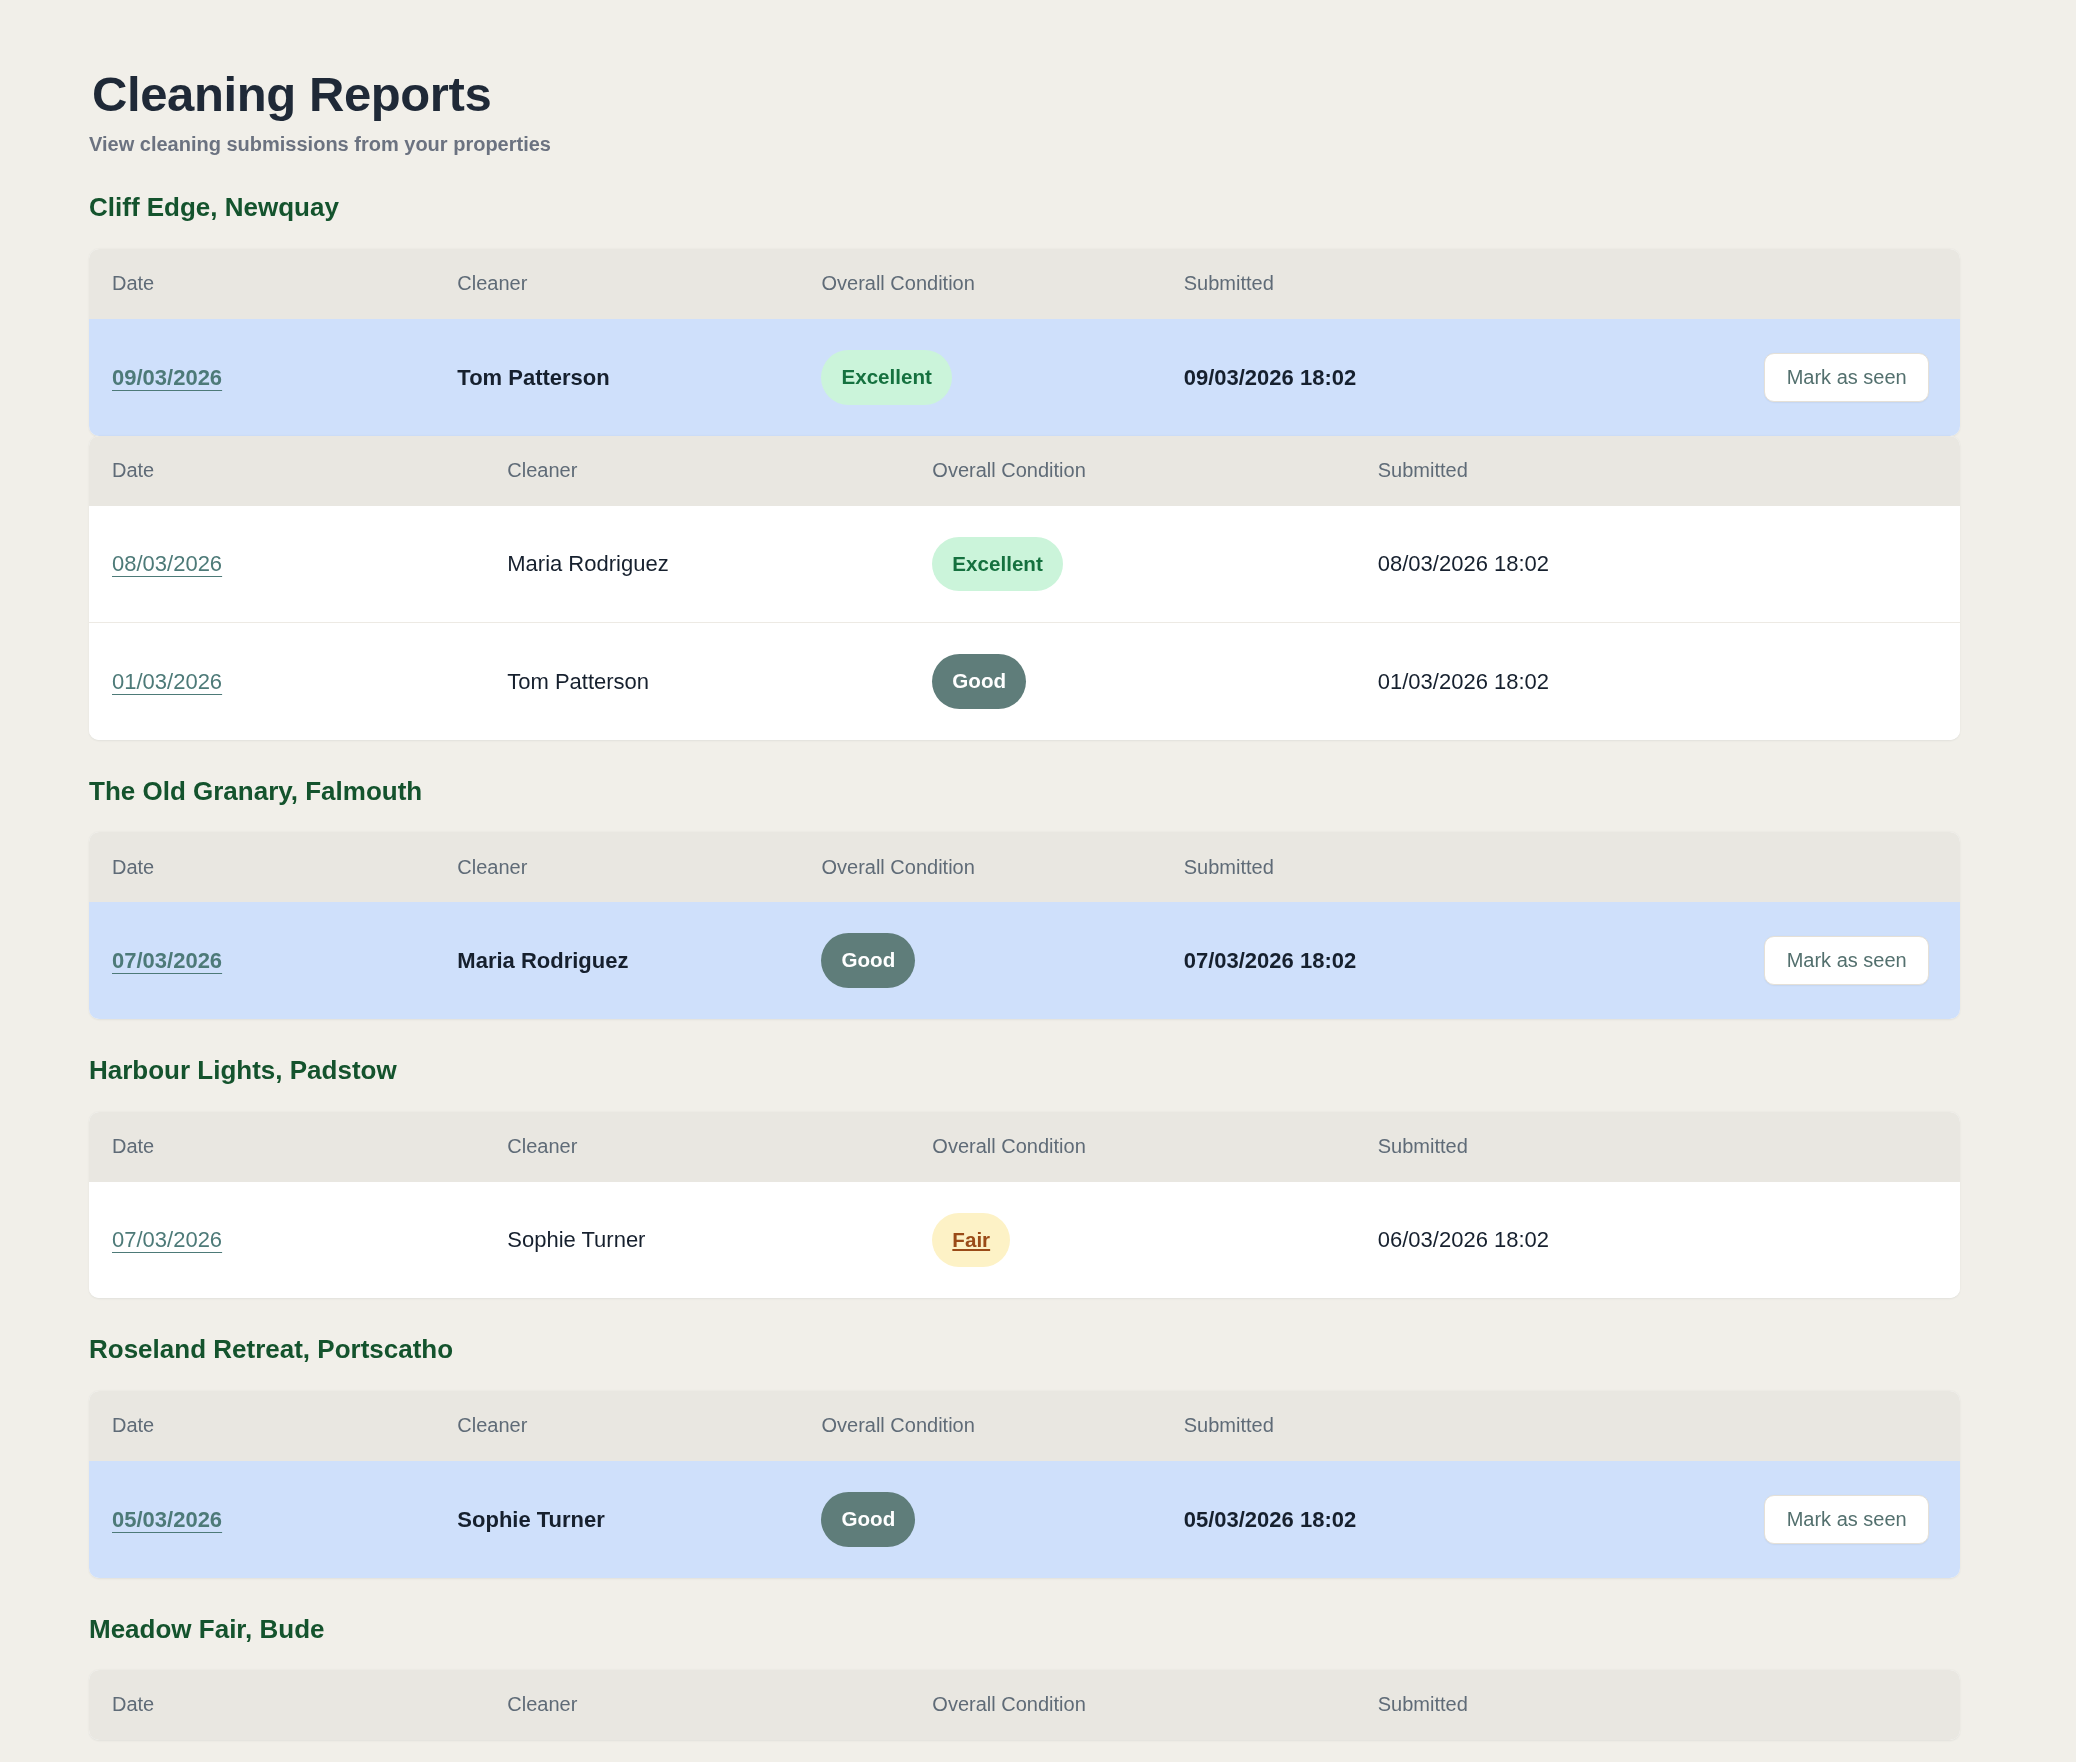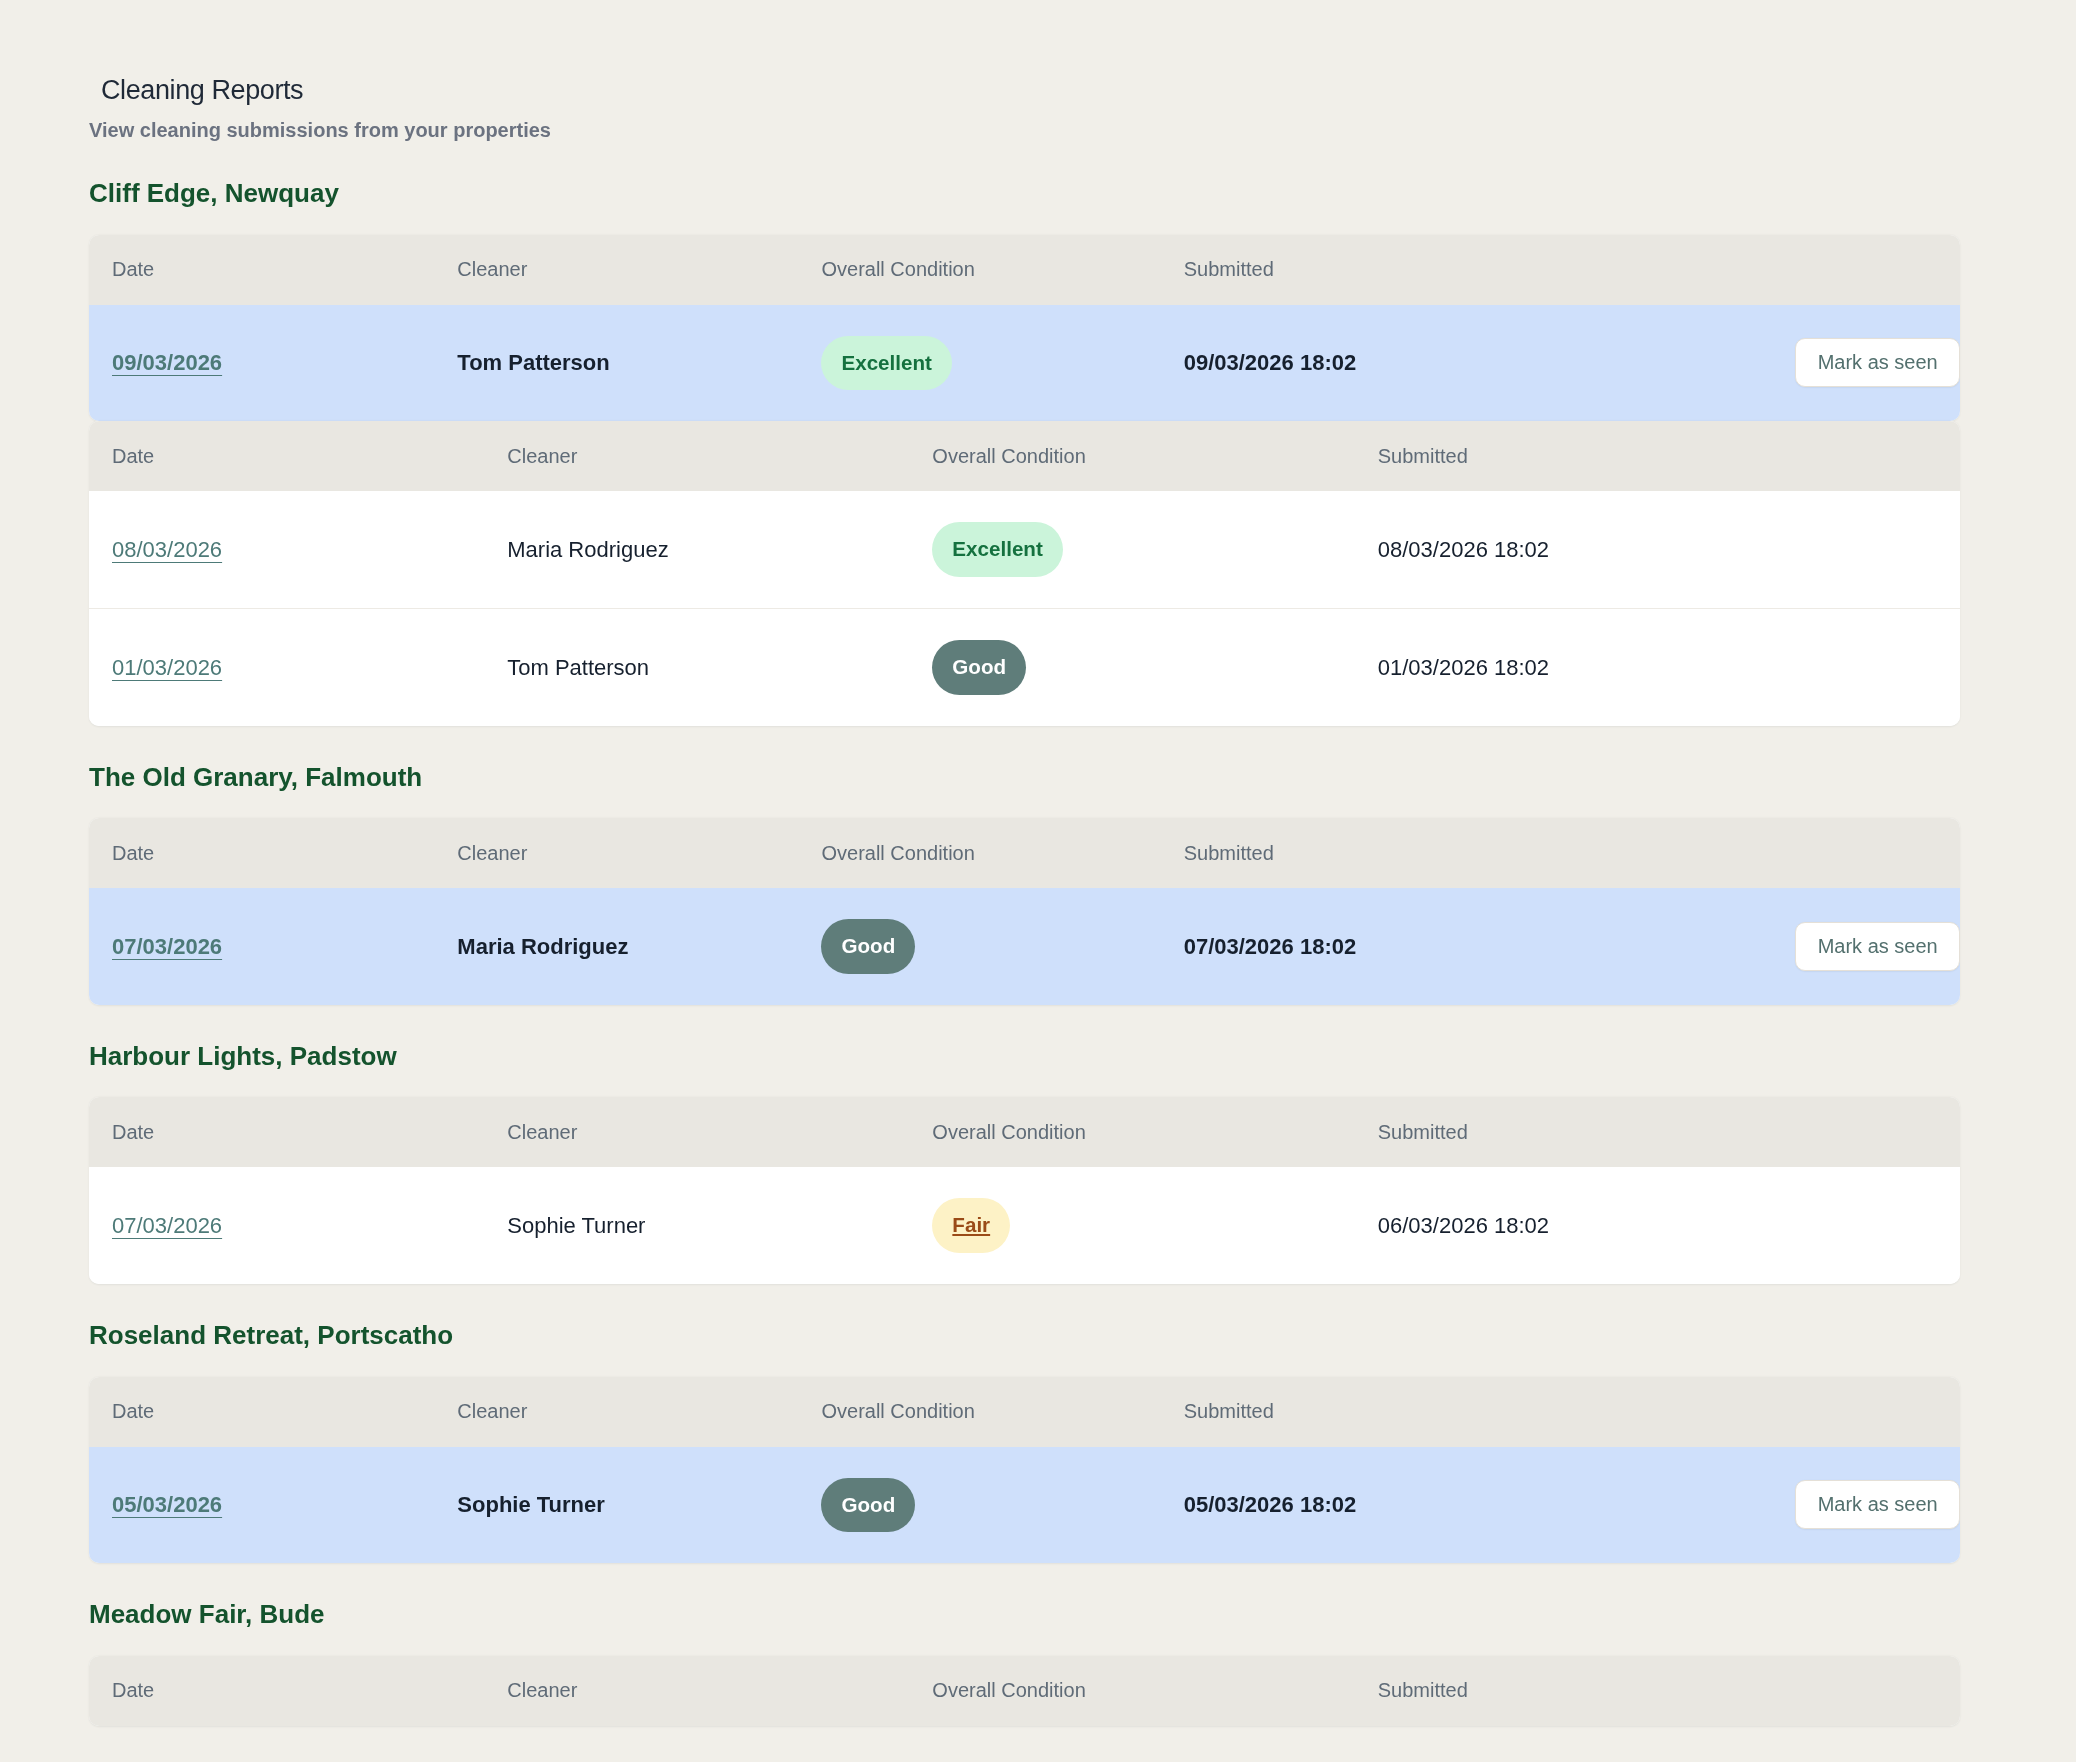--- a/index.html
+++ b/index.html
@@ -9,24 +9,24 @@
     font-family: "Liberation Sans", sans-serif;
     color: #1f2937;
   }
   .page {
     width: 2077px;
     min-height: 1762px;
     box-sizing: border-box;
     padding: 63px 117px 10px 89px;
   }
   .page-title {
-    margin: 12px;
-    font-size: 27px;
+    margin: 3px;
+    font-size: 49px;
     line-height: 1.15;
-    font-weight: 400;
+    font-weight: 700;
     color: #1f2937;
     letter-spacing: -0.4px;
   }
   .page-subtitle {
     margin: 10px 0 0 0;
     font-size: 20px;
     line-height: 1.2;
     color: #6b7280;
     font-weight: 700;
   }
@@ -92,21 +92,21 @@
     display: inline-block;
     padding: 15px 20px;
     border-radius: 710px;
     font-size: 20.6px;
     font-weight: 700;
     line-height: 1.2;
   }
   .badge-excellent { background: #cbf4da; color: #15713f; }
   .badge-good      { background: #5f7d7a; color: #ffffff; }
   .badge-fair      { background: #fdf2c6; color: #9a4b17; text-decoration: underline; }
-  .cell-action { text-align: right; }
+  .cell-action { text-align: right; padding-right: 31px; }
   .mark-seen-btn {
     background: #ffffff;
     border: 1.4px solid #e5e0d7;
     border-radius: 10px;
     padding: 12px 21.3px;
     font-size: 20px;
     font-weight: 400;
     color: #53706e;
     font-family: "Liberation Sans", sans-serif;
     cursor: pointer;

